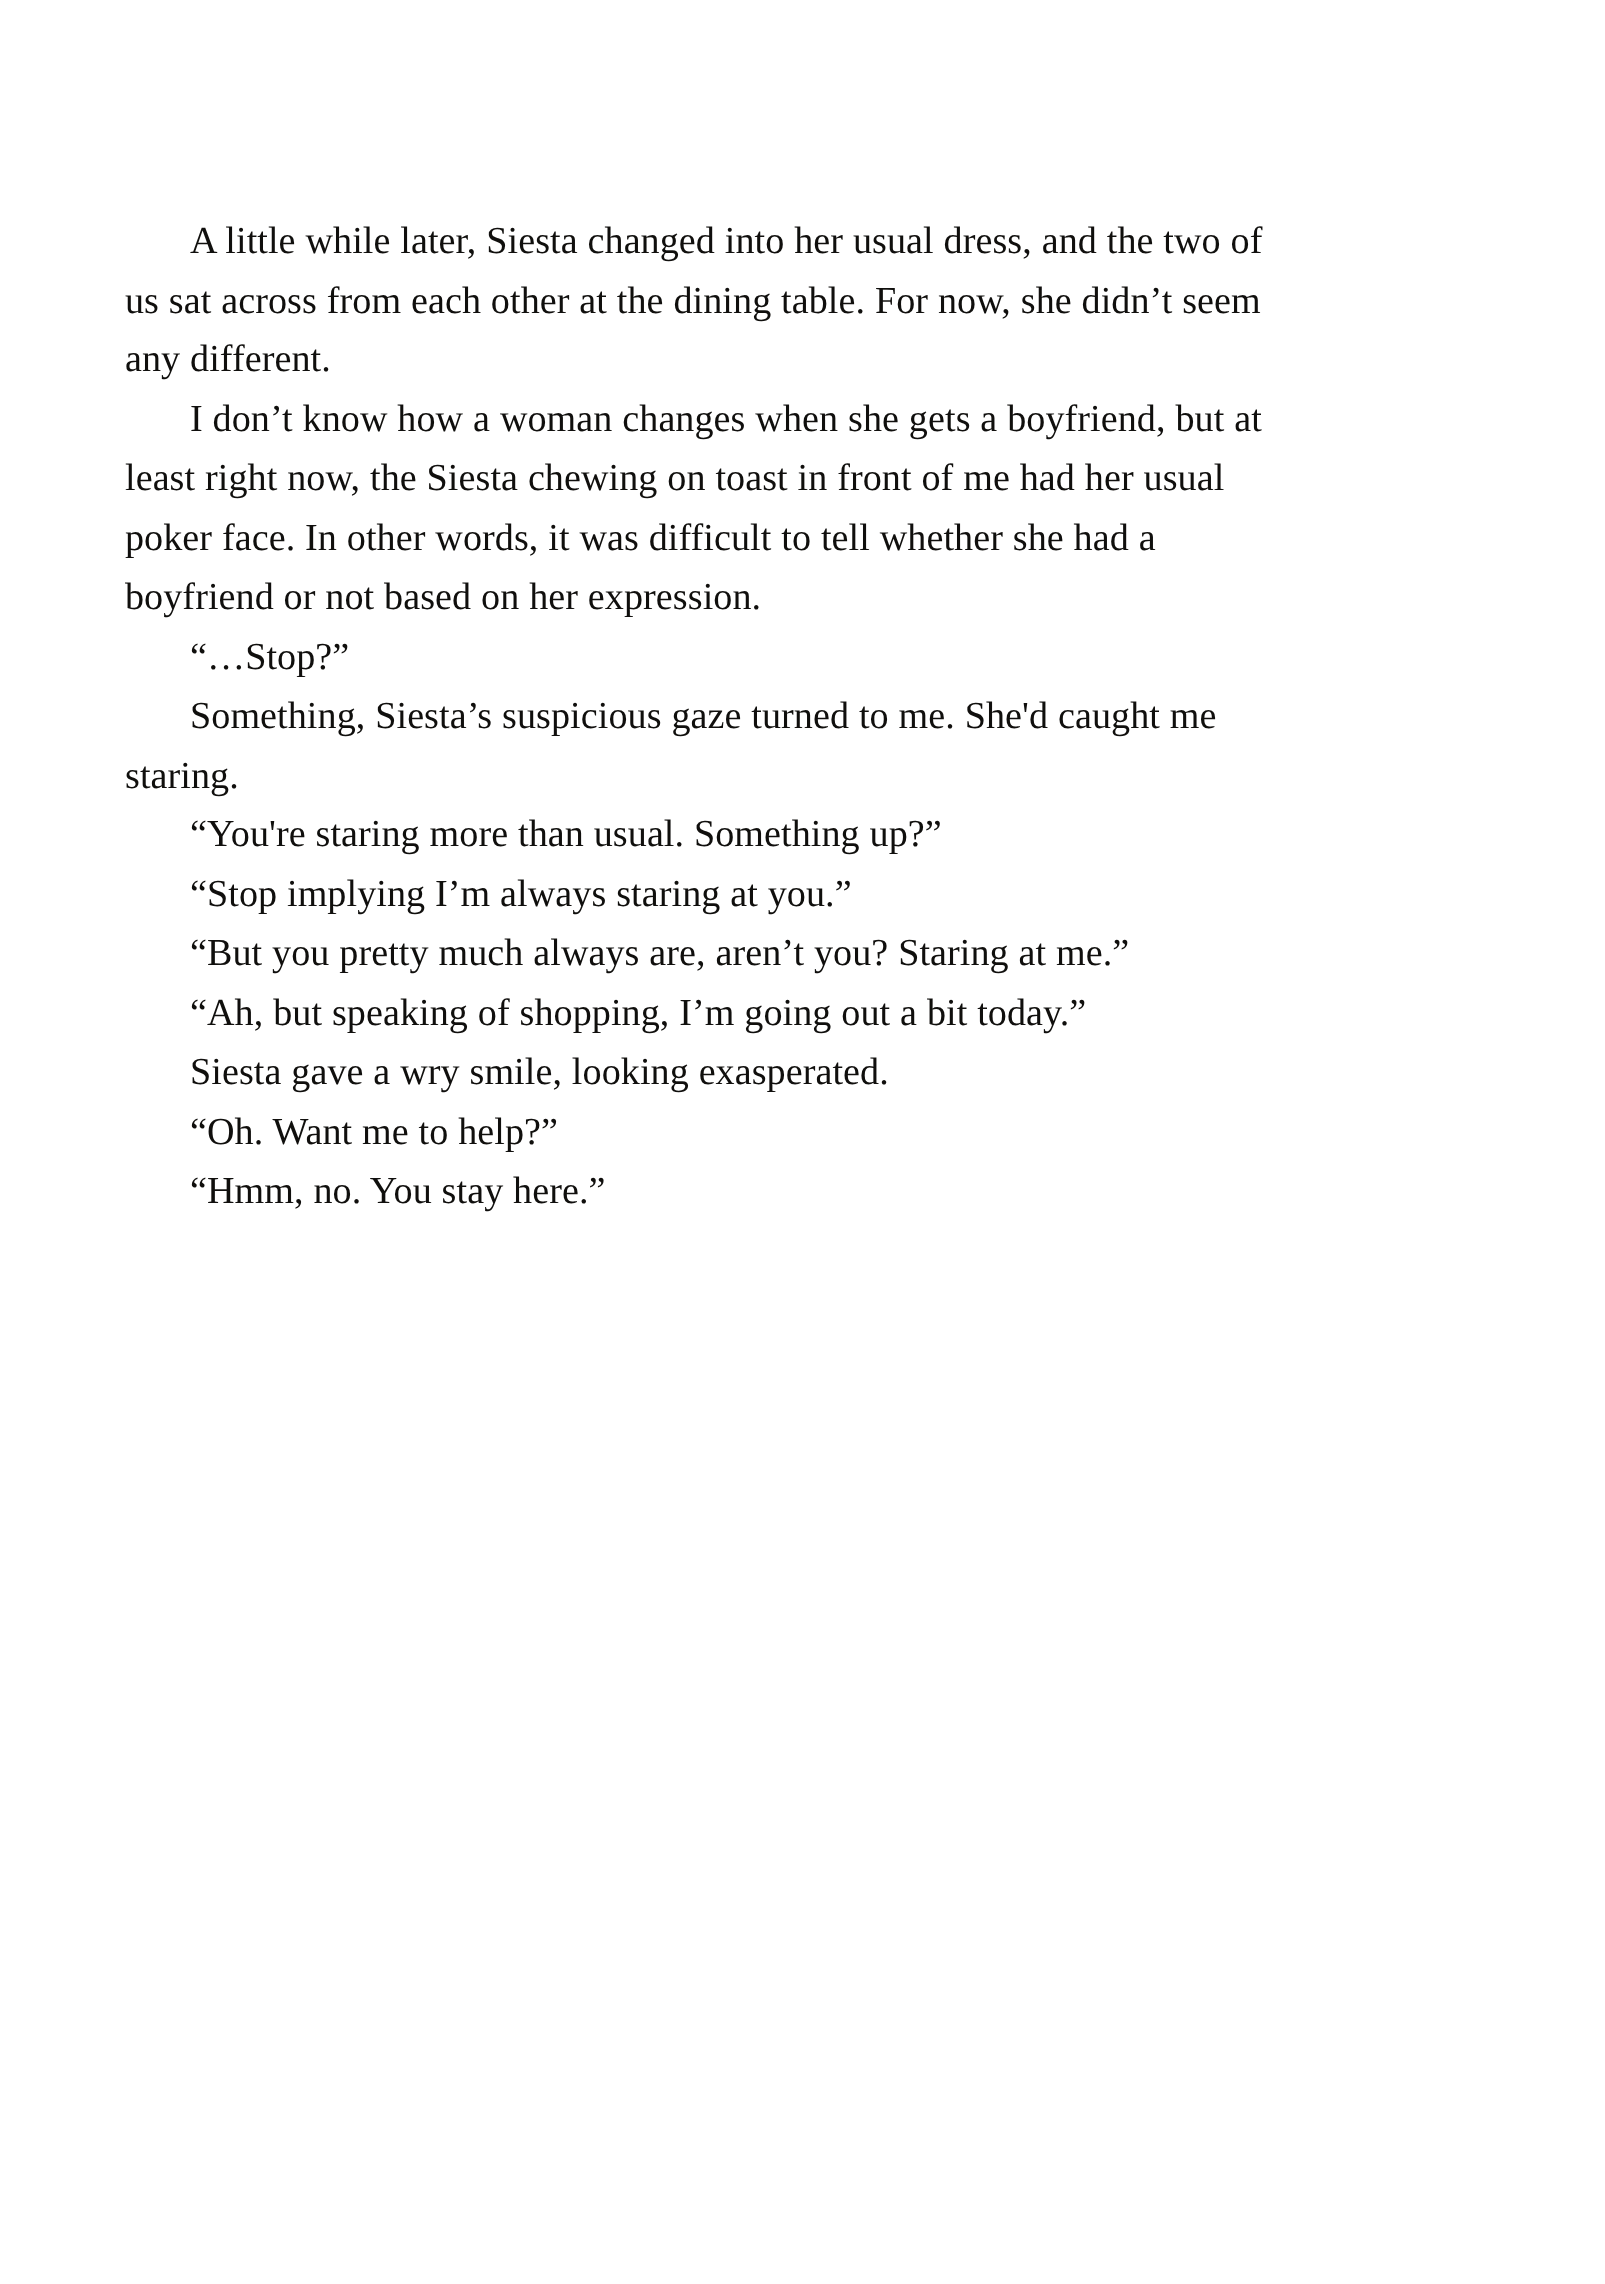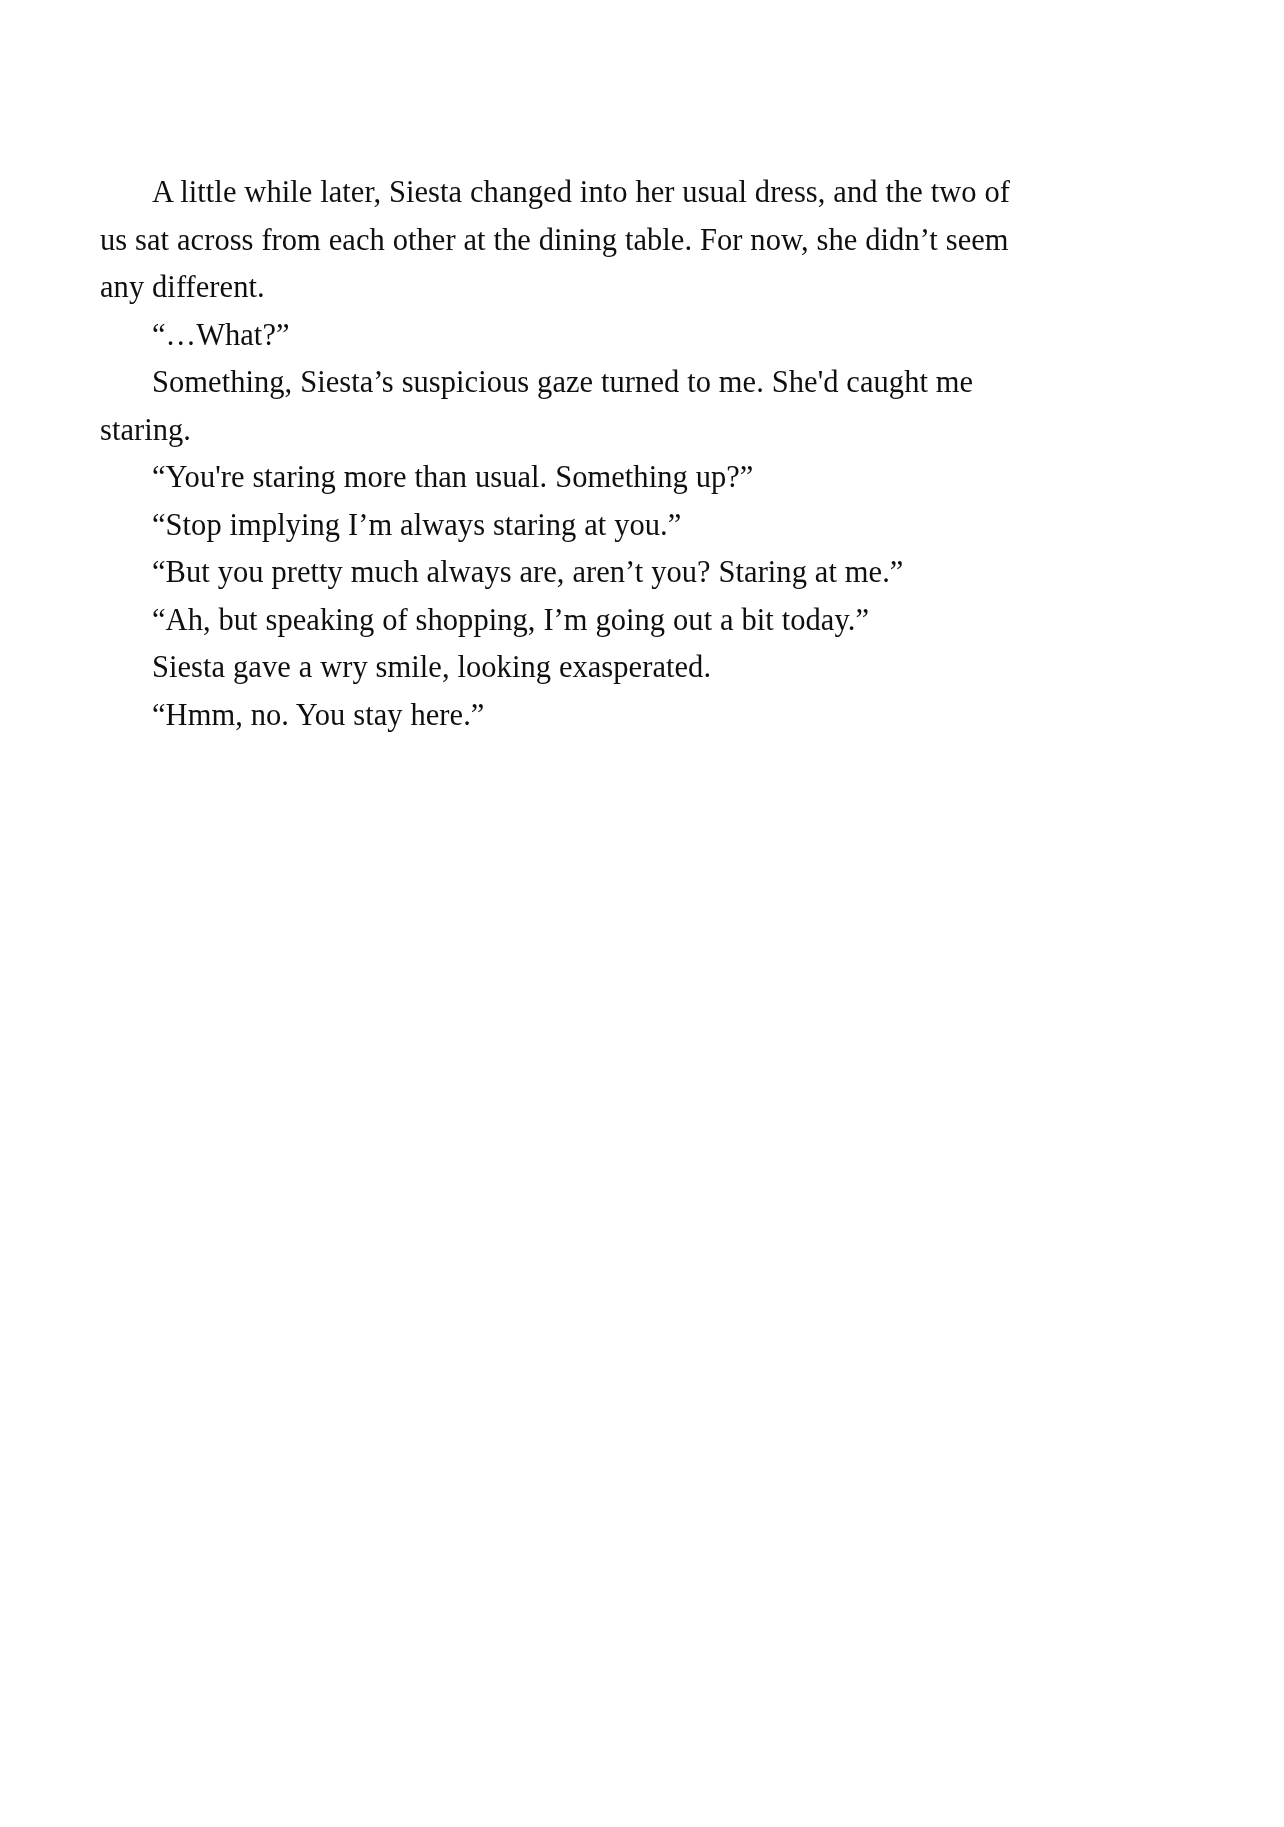--- a/index.html
+++ b/index.html
@@ -35,23 +35,25 @@
     -webkit-font-smoothing: antialiased;
   }
 </style>
 </head>
 <body>
 
 <div class="page">
   <div class="text-block">
 
     <p class="para">A little while later, Siesta changed into her usual dress, and the two of us sat across from each other at the dining table. For now, she didn’t seem any different.</p>
-    <p class="para">“…What?”</p>
+    <p class="para">I don’t know how a woman changes when she gets a boyfriend, but at least right now, the Siesta chewing on toast in front of me had her usual poker face. In other words, it was difficult to tell whether she had a boyfriend or not based on her expression.</p>
+    <p class="para">“…Stop?”</p>
     <p class="para">Something, Siesta’s suspicious gaze turned to me. She'd caught me staring.</p>
     <p class="para">“You're staring more than usual. Something up?”</p>
     <p class="para">“Stop implying I’m always staring at you.”</p>
     <p class="para">“But you pretty much always are, aren’t you? Staring at me.”</p>
     <p class="para">“Ah, but speaking of shopping, I’m going out a bit today.”</p>
     <p class="para">Siesta gave a wry smile, looking exasperated.</p>
+    <p class="para">“Oh. Want me to help?”</p>
     <p class="para">“Hmm, no. You stay here.”</p>
 
   </div>
 </div>
 
 </body></html>

